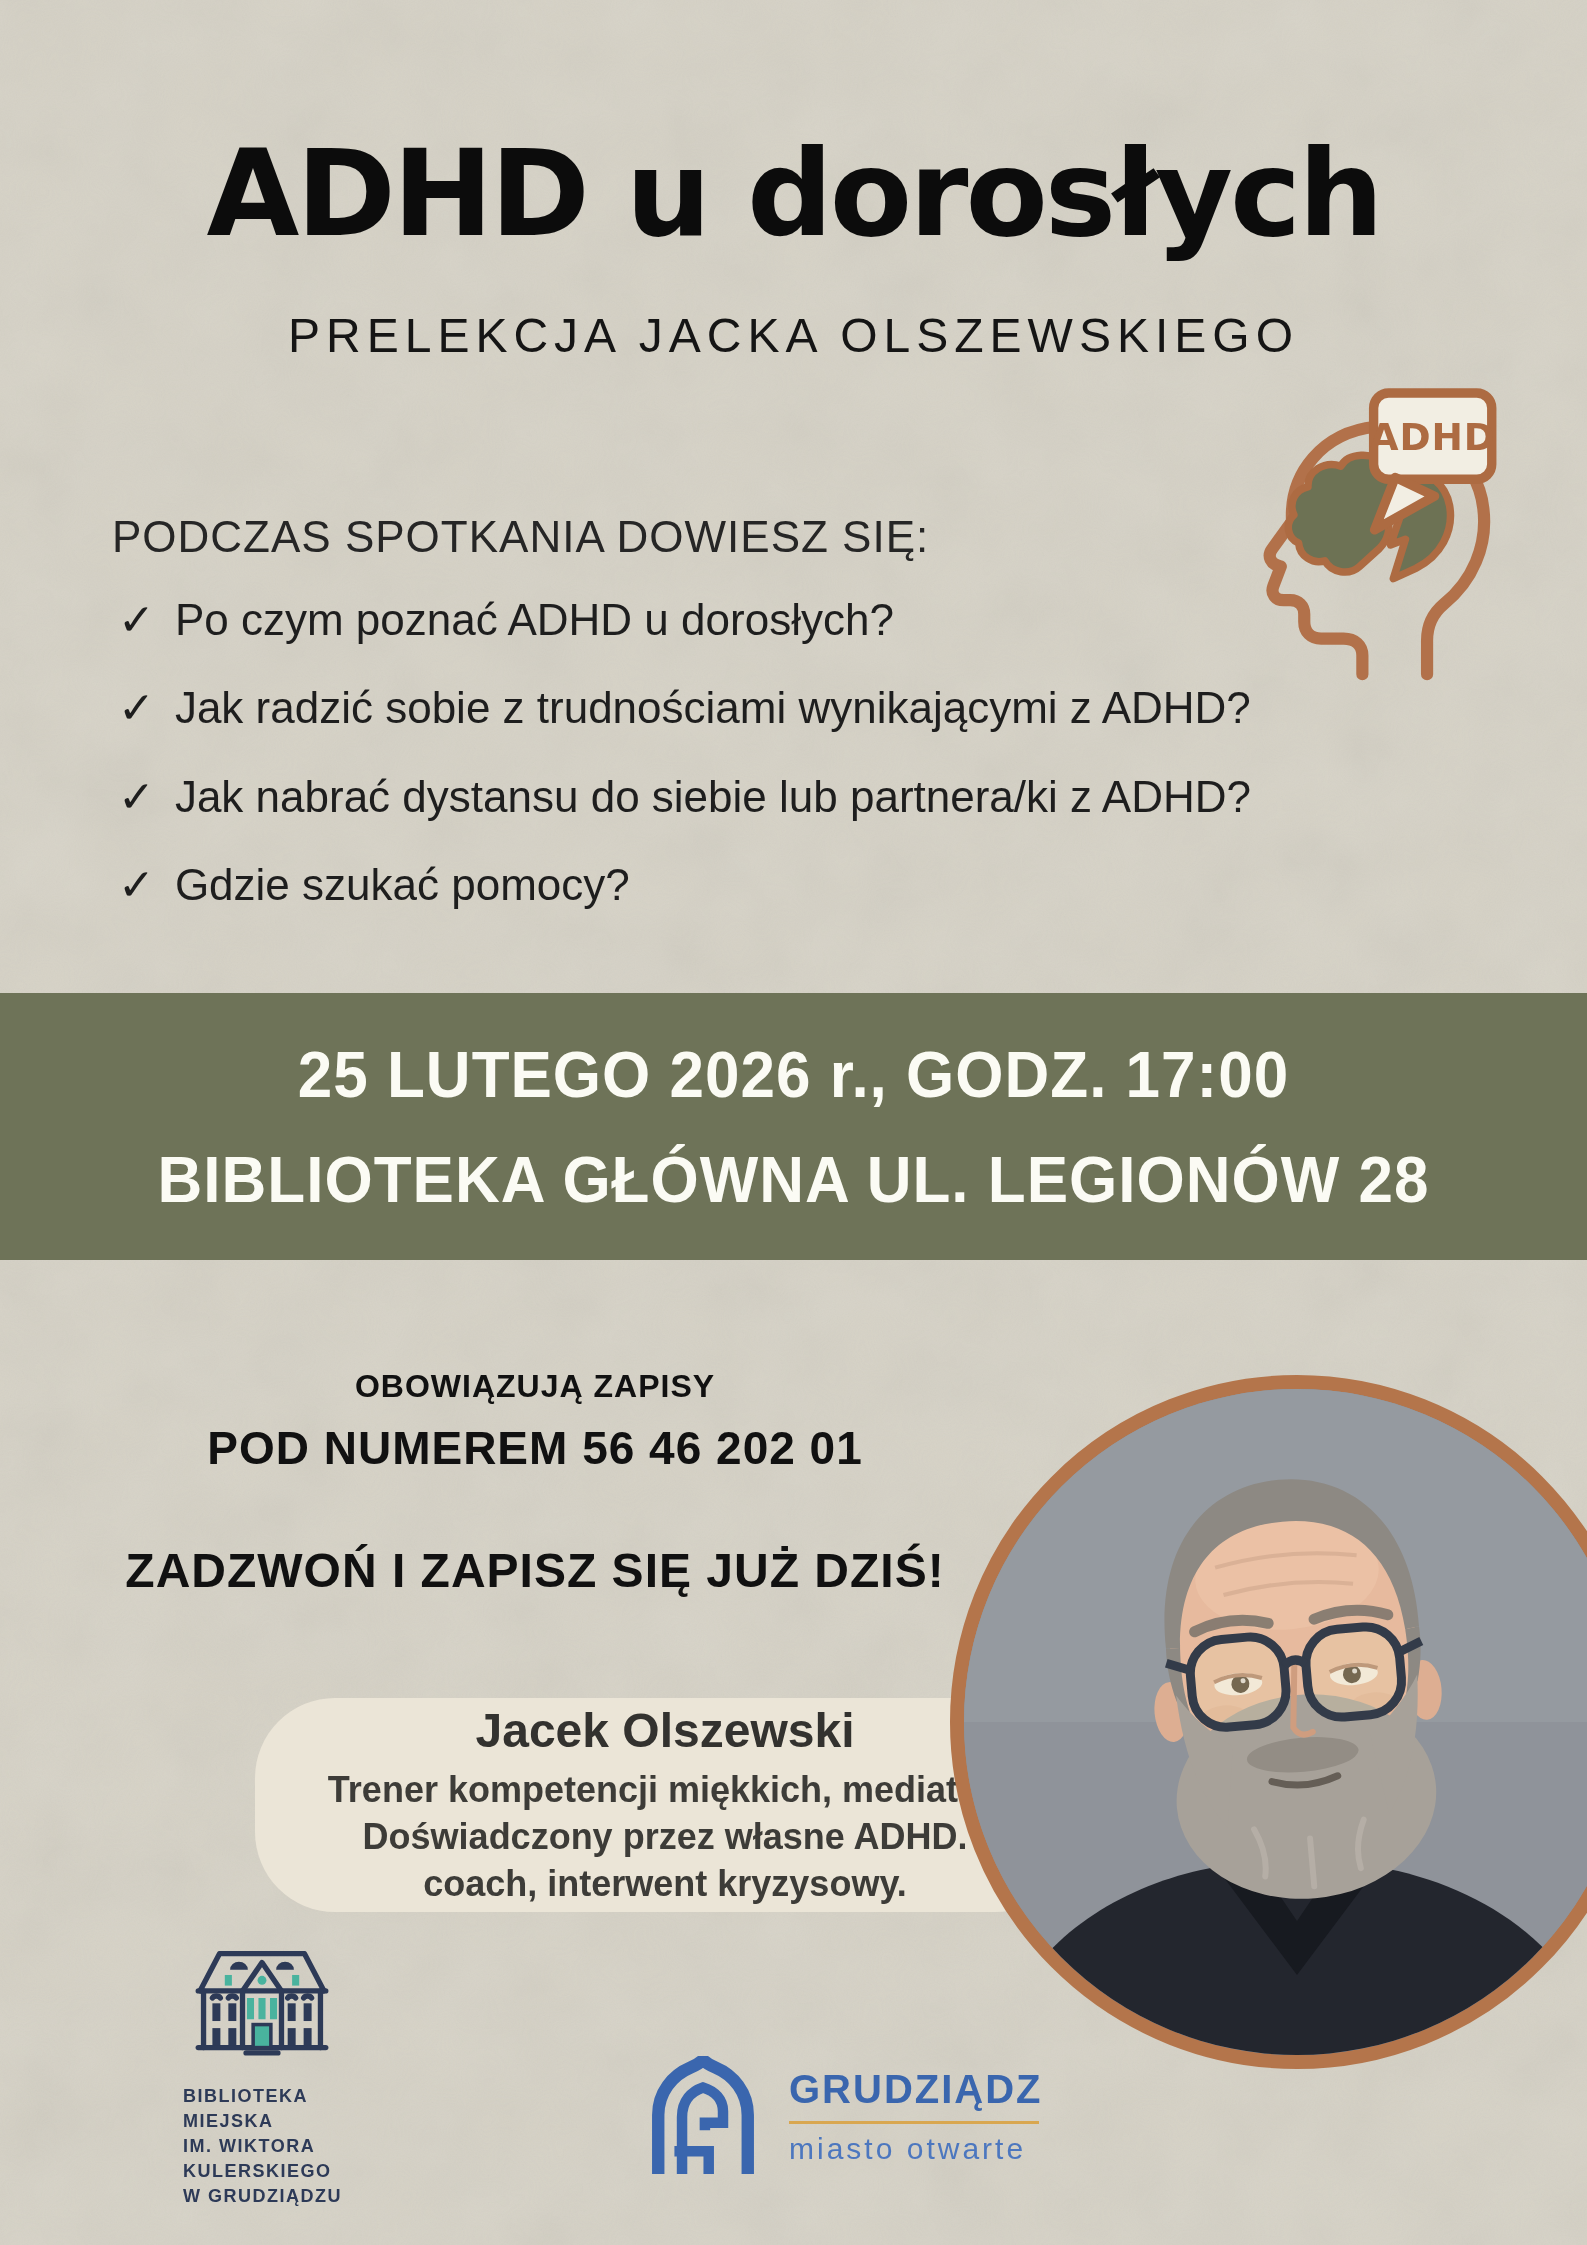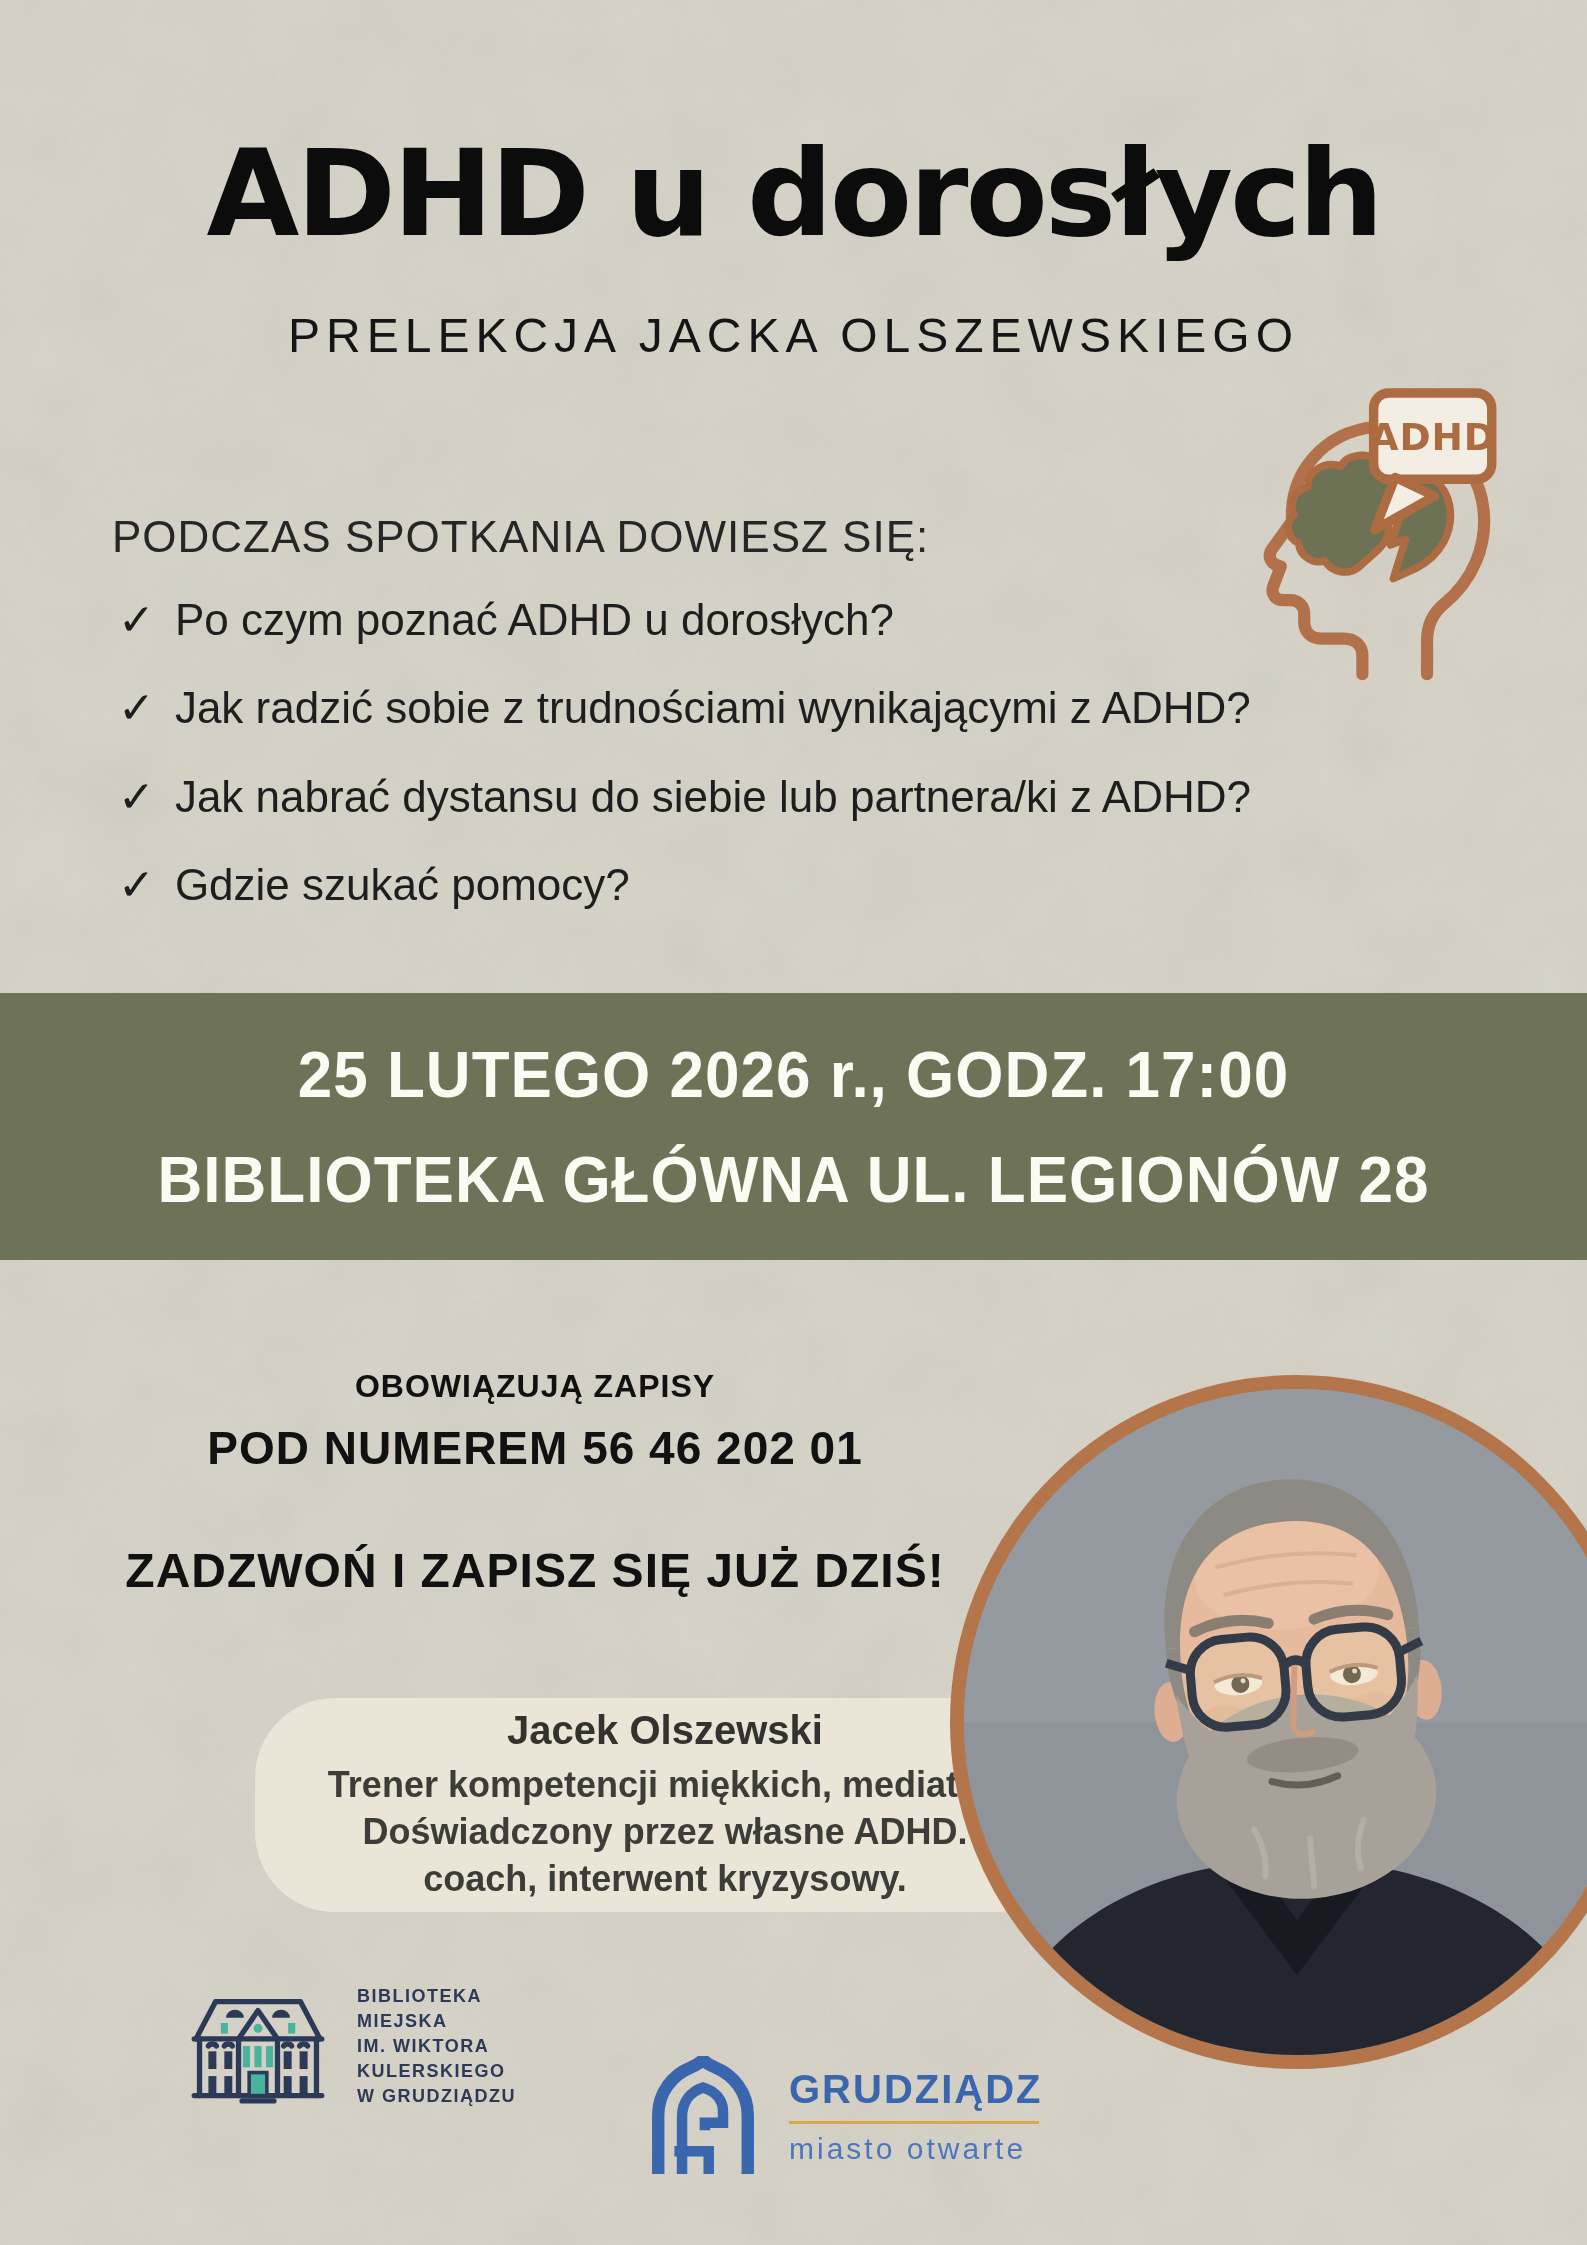--- a/index.html
+++ b/index.html
@@ -62,32 +62,32 @@
   .reg-line1{font-size:32px;font-weight:bold;letter-spacing:1px;}
   .reg-line2{font-size:46px;font-weight:bold;letter-spacing:1px;margin-top:16px;}
   .reg-cta{font-size:48px;font-weight:bold;letter-spacing:1px;margin-top:68px;}
   
   .bio-box{
     position:absolute;left:255px;top:1698px;width:820px;height:214px;z-index:1;
     background:#ebe5d7;border-radius:80px;
     display:flex;flex-direction:column;align-items:center;justify-content:center;
     text-align:center;
   }
-  .bio-name{font-size:40px;font-weight:bold;color:#33322f;margin-bottom:8px;}
+  .bio-name{font-size:48px;font-weight:bold;color:#33322f;margin-bottom:8px;}
   .bio-line{font-size:36px;font-weight:bold;color:#3d3c38;line-height:47px;}
   
   .photo-circle{
     position:absolute;left:950px;top:1375px;z-index:2;
     width:666px;height:666px;
     border:14px solid #b4754b;border-radius:50%;
     overflow:hidden;background:#8f939a;
   }
   .photo-circle svg{display:block;}
   
-  .library-logo{position:absolute;left:183px;top:1984px;z-index:2;display:flex;align-items:flex-start;gap:24px;}
+  .library-logo{position:absolute;left:183px;top:1936px;z-index:2;display:flex;align-items:center;gap:24px;flex-direction:column;}
   .library-text{
     font-size:18px;font-weight:bold;letter-spacing:1.5px;line-height:25px;
     color:#2d3a57;
   }
   .city-logo{position:absolute;left:645px;top:2056px;z-index:2;display:flex;align-items:center;gap:28px;}
   .city-name{font-size:40px;font-weight:bold;letter-spacing:2px;color:#3a66ae;}
   .city-divider{height:3px;background:#d9a750;margin:9px 0 8px 0;border:none;width:250px;}
   .city-tagline{font-size:30px;letter-spacing:3px;color:#4c77bf;font-weight:400;}
 </style>
 </head>

